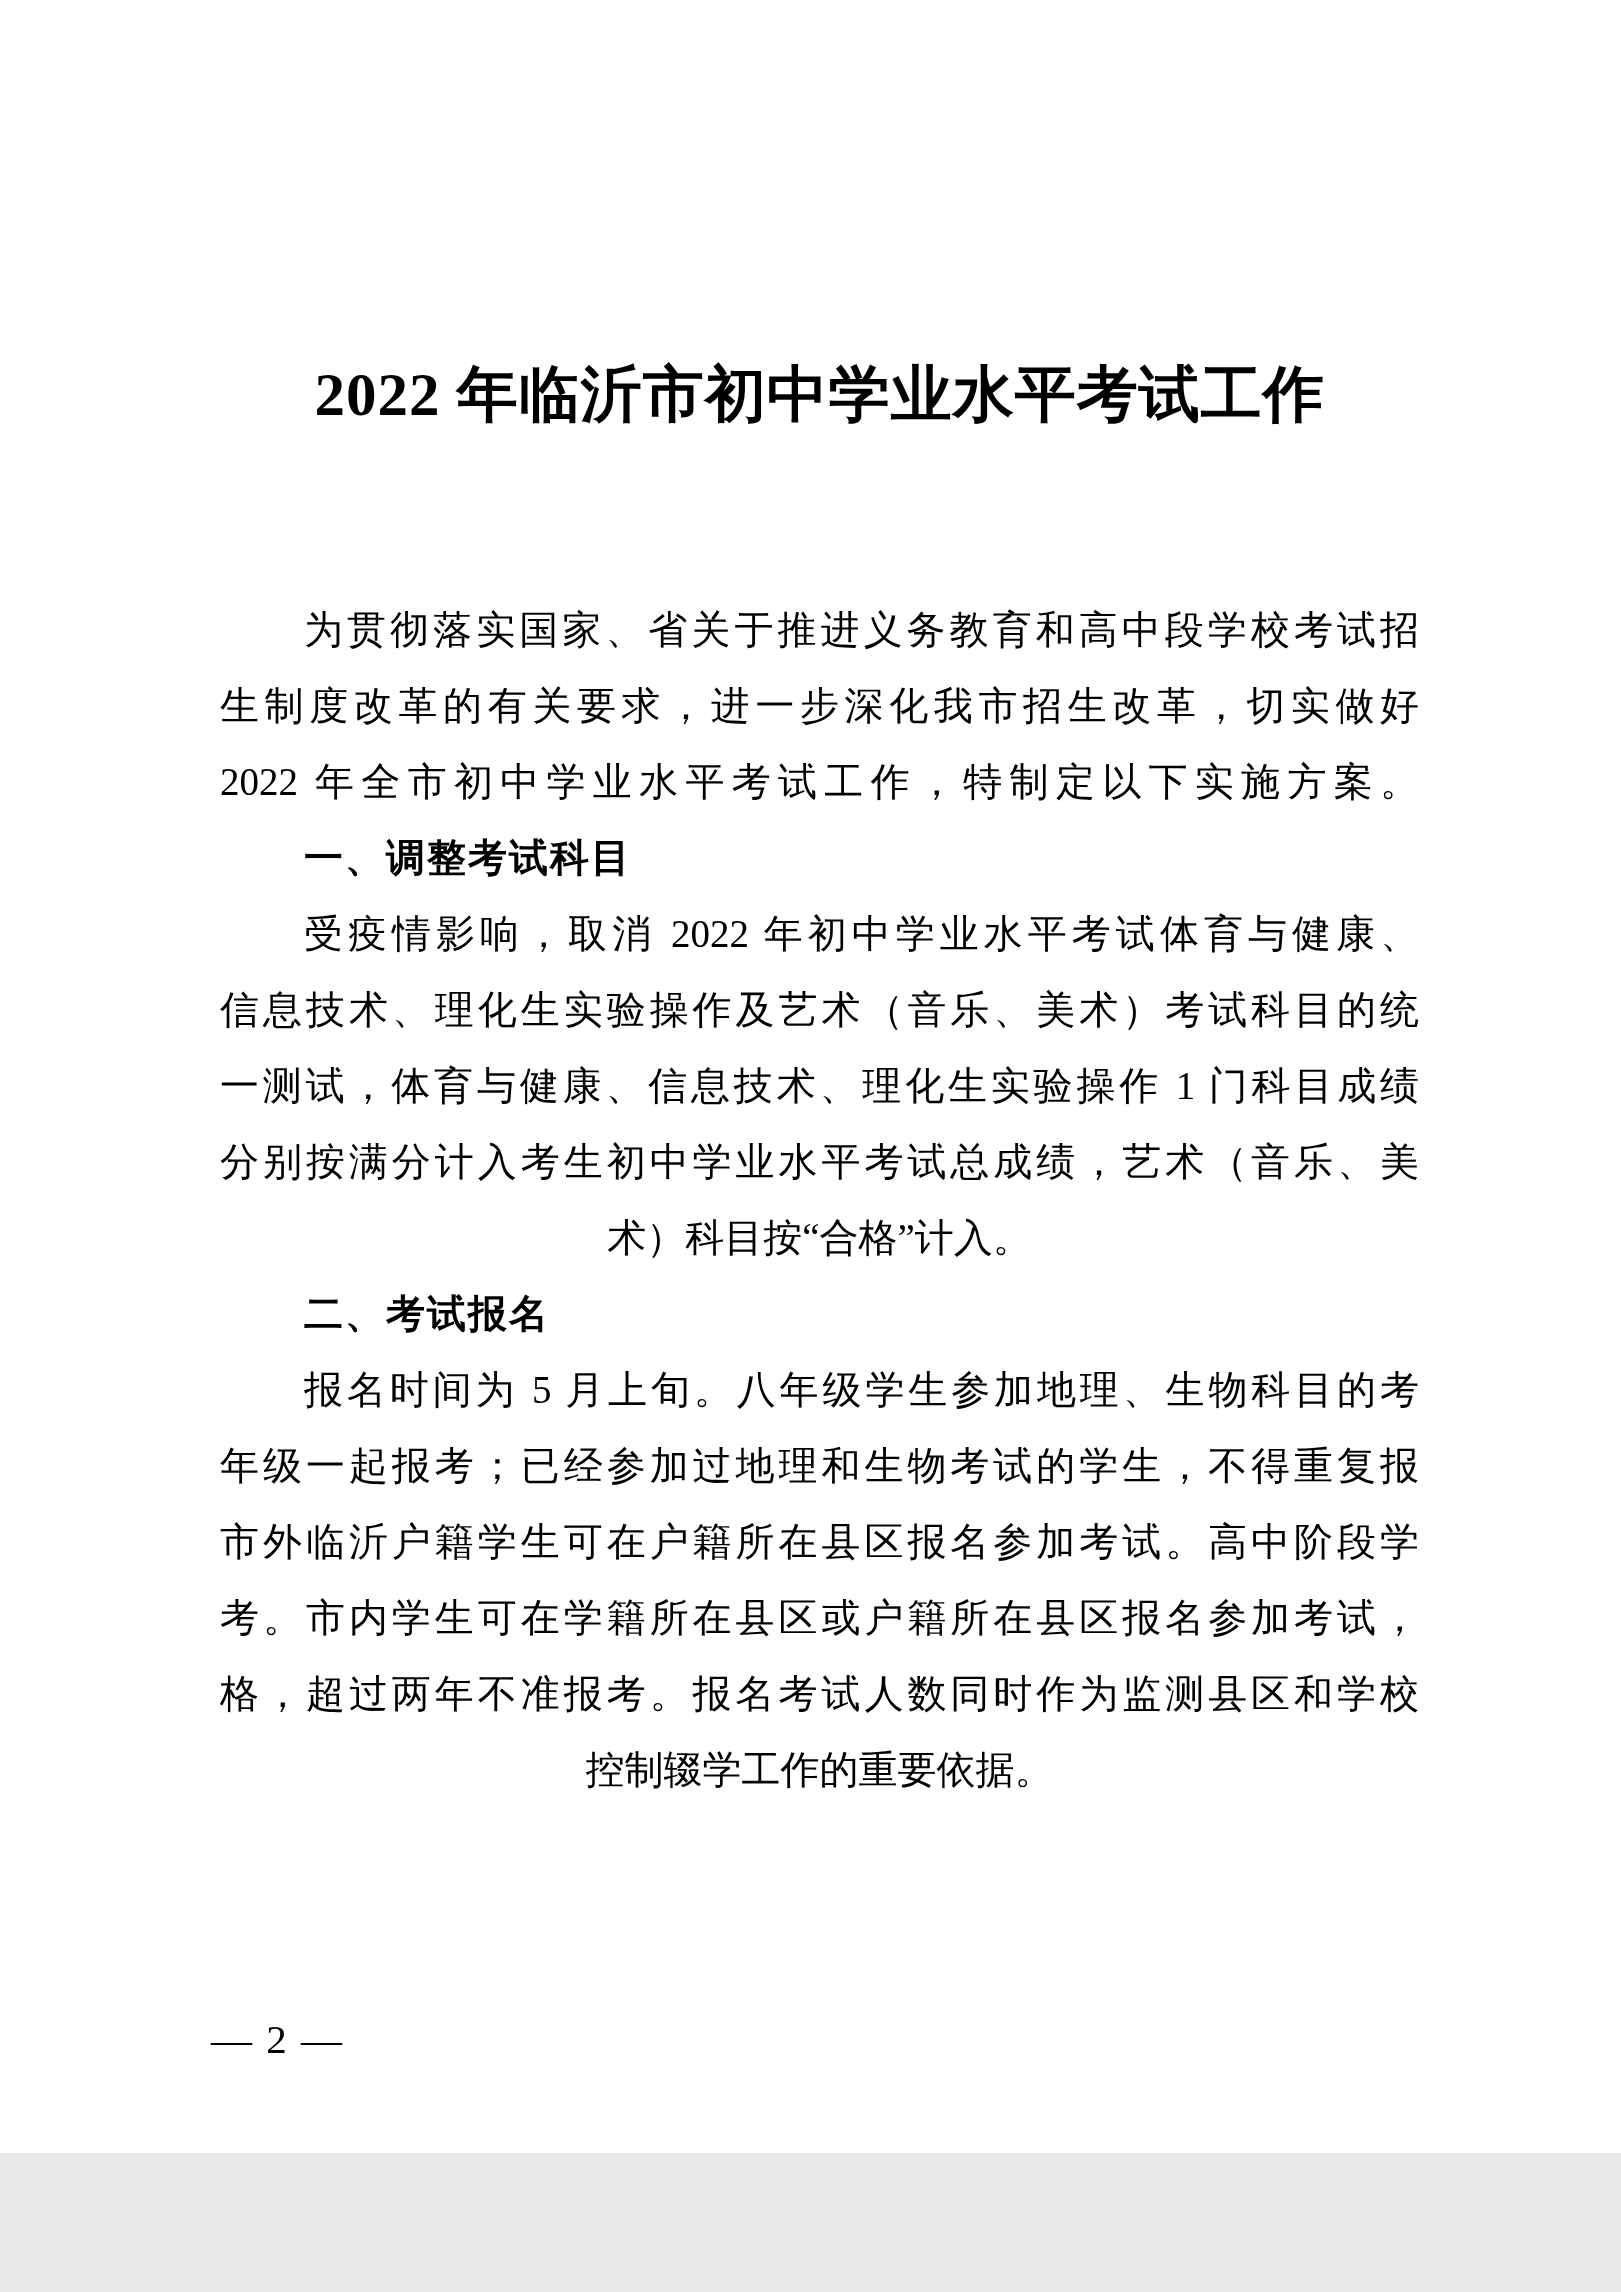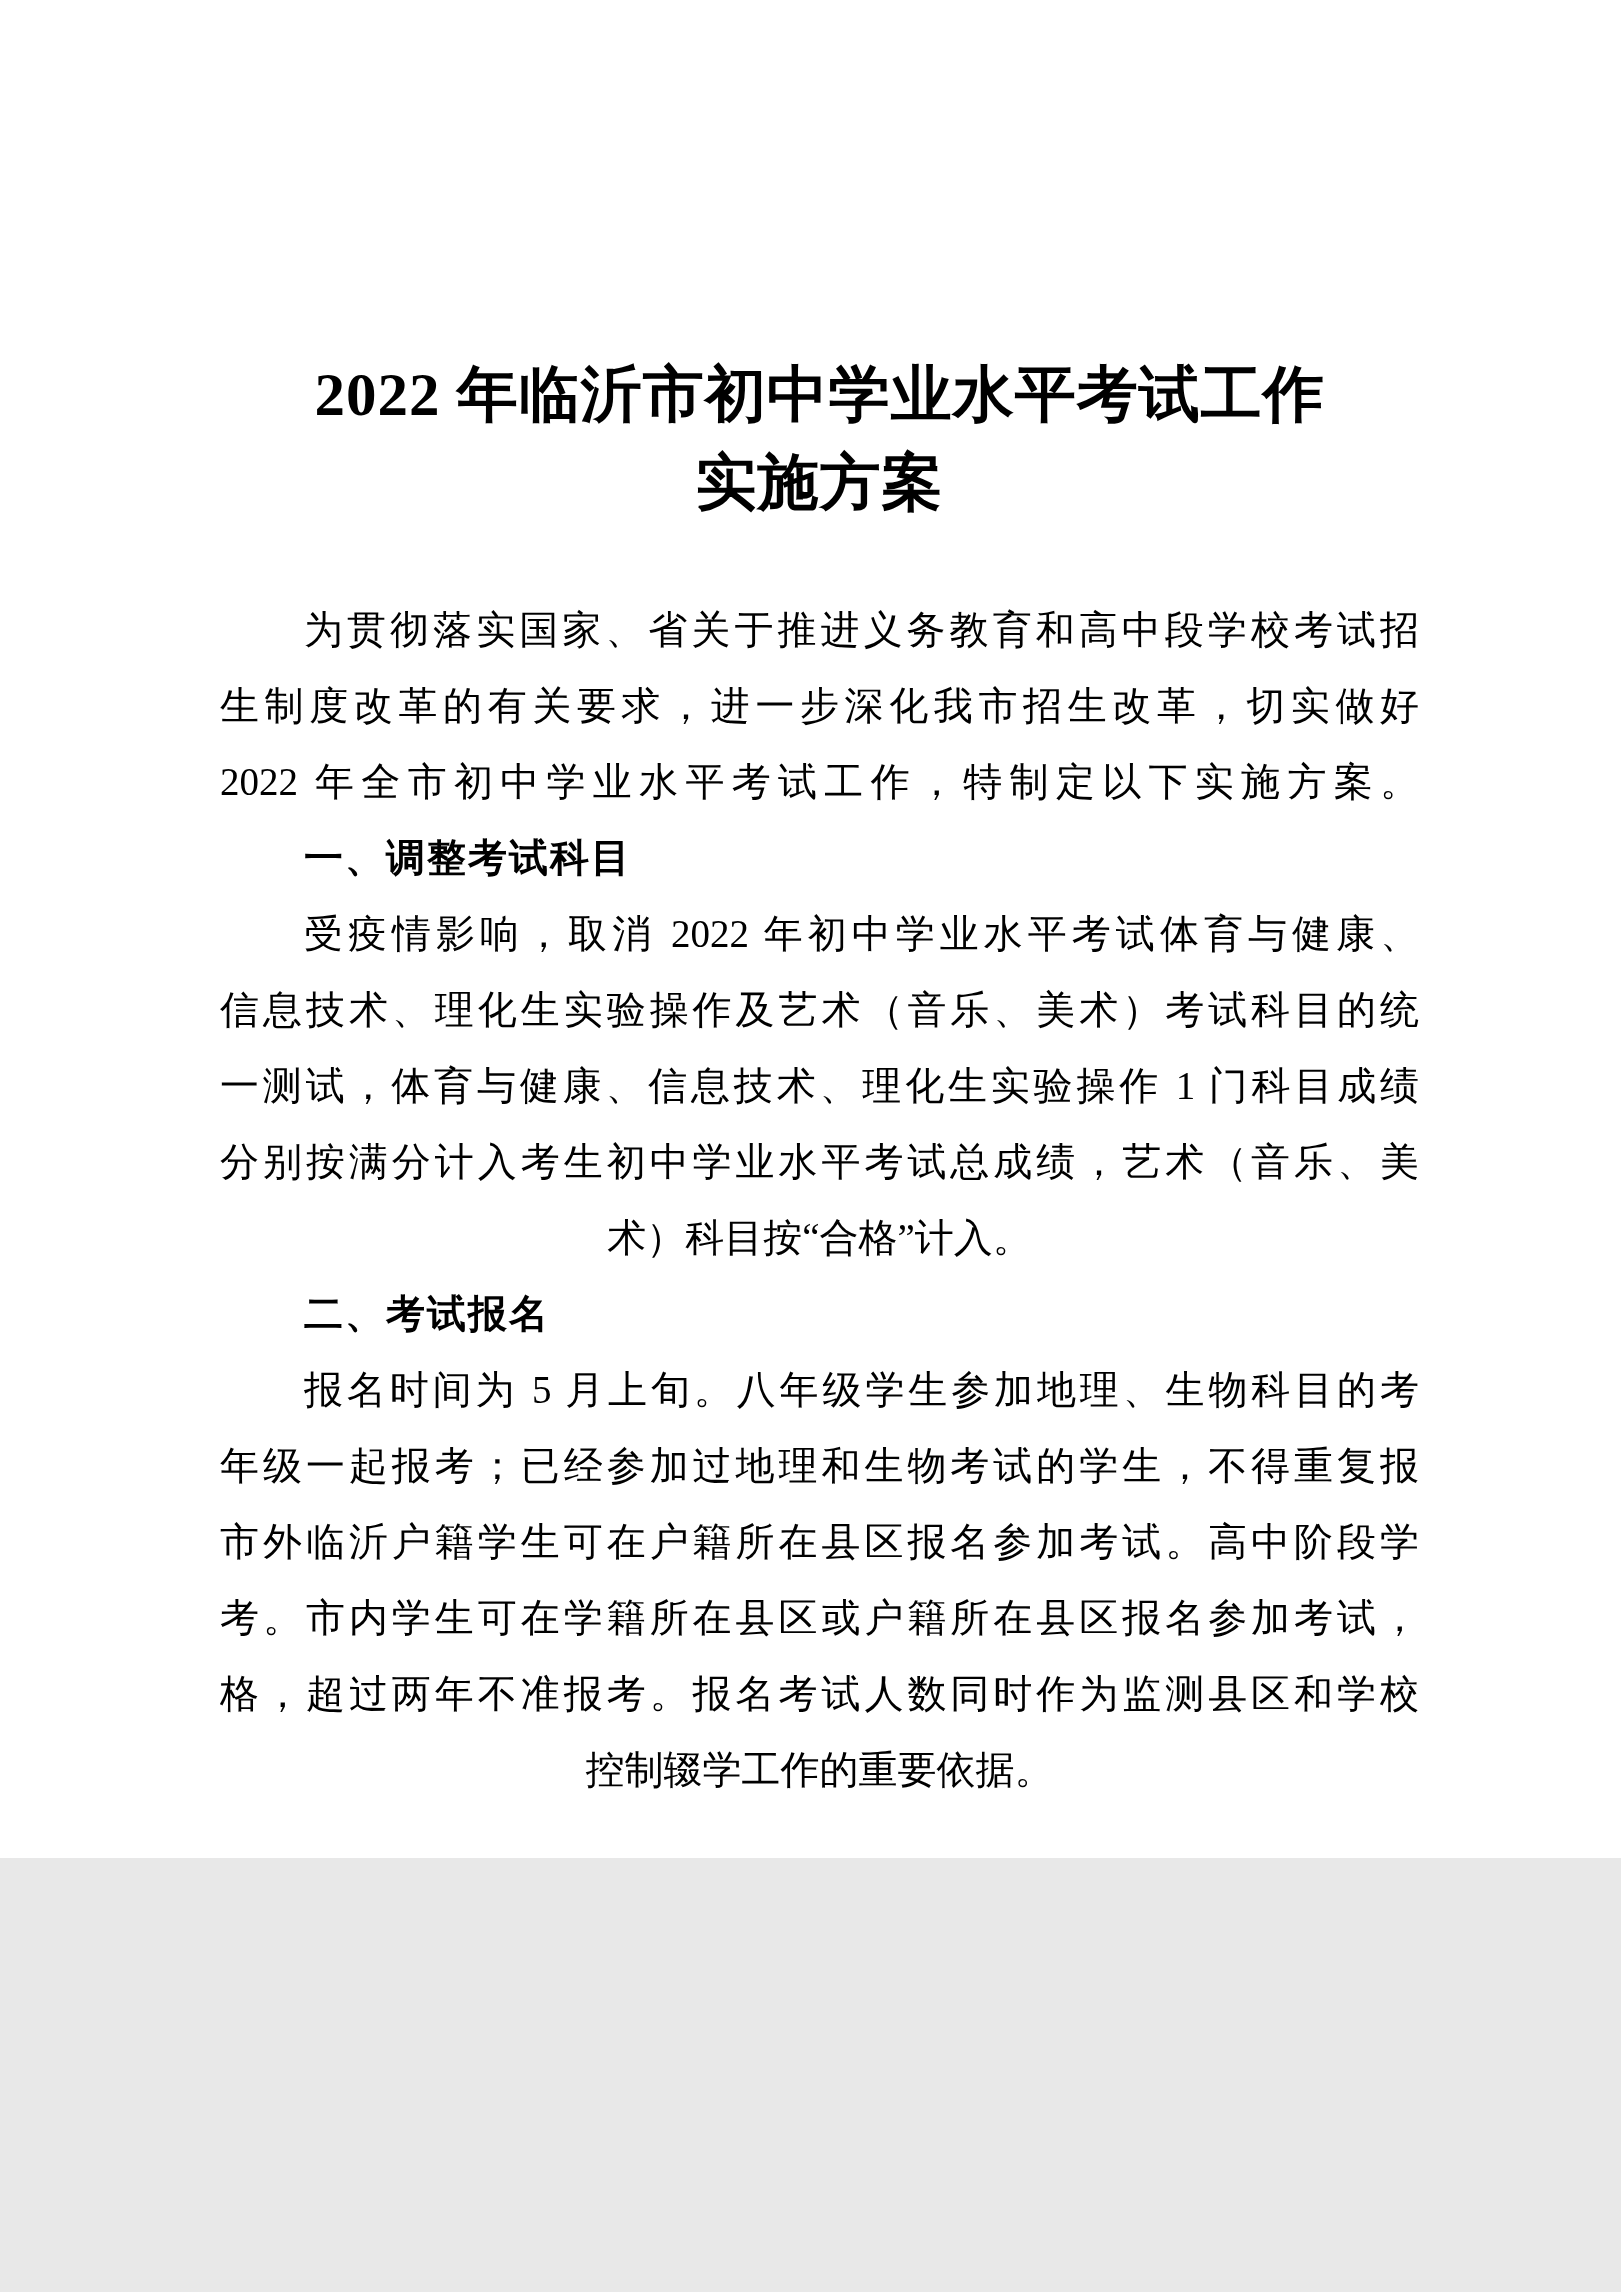--- a/index.html
+++ b/index.html
@@ -3,21 +3,21 @@
 <meta charset="utf-8">
 <style>
   html, body {
     margin: 0;
     padding: 0;
     background: #e8e8e8;
   }
   .page {
     position: relative;
     width: 1621px;
-    height: 1858px;
+    height: 2153px;
     background: #ffffff;
     overflow: hidden;
     font-family: "Liberation Serif", "DejaVu Serif", serif;
     color: #000000;
   }
   .title-block {
     position: absolute;
     top: 351px;
     left: 220px;
     width: 1199px;
@@ -73,21 +73,20 @@
     white-space: nowrap;
   }
 </style>
 </head>
 <body>
 
 <div class="page">
 
   <div class="title-block">
     <div class="title-line">2022 年临沂市初中学业水平考试工作</div>
-    <div class="title-line">实施方案</div>
   </div>
 
   <div class="body-block">
     <div class="line justify indent">为贯彻落实国家、省关于推进义务教育和高中段学校考试招</div>
     <div class="line justify">生制度改革的有关要求，进一步深化我市招生改革，切实做好</div>
     <div class="line justify">2022 年全市初中学业水平考试工作，特制定以下实施方案。</div>
     <div class="line heading">一、调整考试科目</div>
     <div class="line justify indent">受疫情影响，取消 2022 年初中学业水平考试体育与健康、</div>
     <div class="line justify">信息技术、理化生实验操作及艺术（音乐、美术）考试科目的统</div>
     <div class="line justify">一测试，体育与健康、信息技术、理化生实验操作 1 门科目成绩</div>

